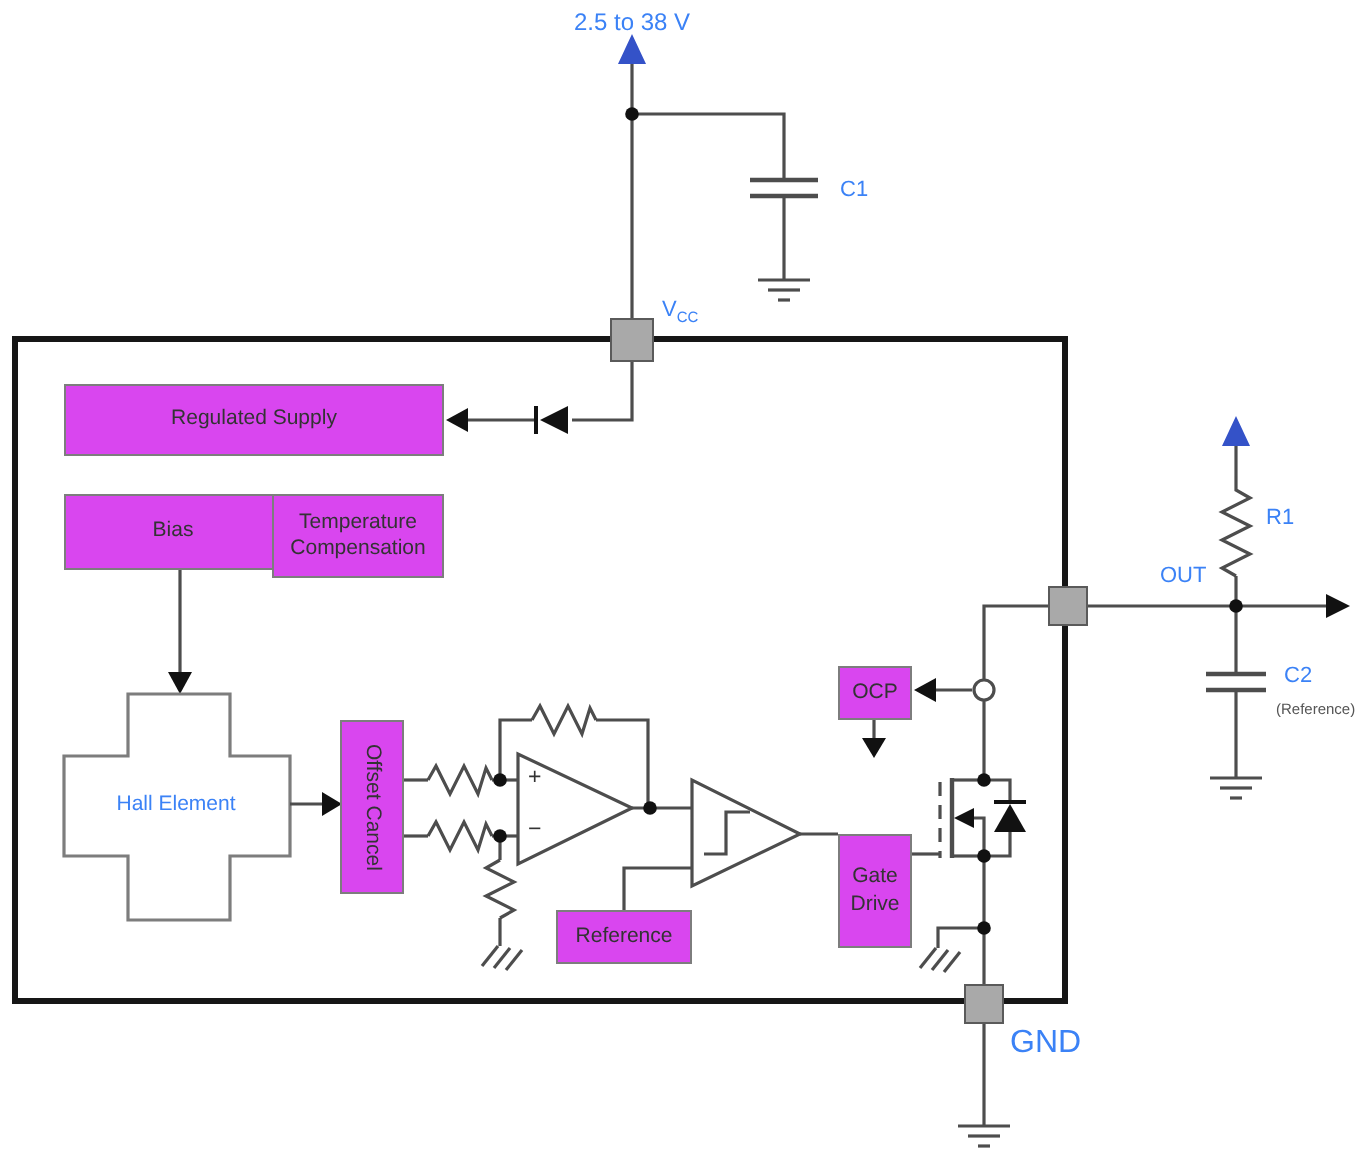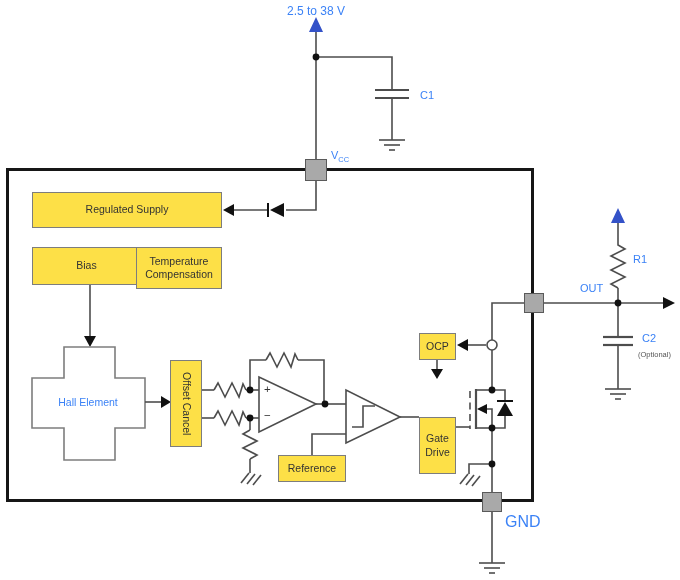--- a/index.html
+++ b/index.html
@@ -1,19 +1,19 @@
 <!DOCTYPE html>
 <html><head>
 <meta charset="utf-8">
 <style>
   html,body{margin:0;padding:0;background:#fff;}
   #stage{position:relative;width:680px;height:580px;background:#fff;
          font-family:"Liberation Sans",sans-serif;color:#333;overflow:hidden;}
   #wires{position:absolute;left:0;top:0;z-index:1;}
-  .block{position:absolute;z-index:2;background:#fde047;border:1.4px solid #7d7d7d;
+  .block{position:absolute;z-index:2;background:#d946ef;border:1.4px solid #7d7d7d;
          display:flex;align-items:center;justify-content:center;text-align:center;
          font-size:10.5px;line-height:1.25;color:#333;box-sizing:border-box;}
   .vtext{writing-mode:vertical-rl;}
   .pin{position:absolute;z-index:3;background:#a9a9a9;border:1.5px solid #5a5a5a;box-sizing:border-box;}
   .lbl{position:absolute;z-index:3;font-size:11px;color:#3b82f6;white-space:nowrap;}
   .lbl.small{font-size:7.5px;color:#555;}
   .lbl.center{text-align:center;}
   #ic-box{position:absolute;left:6px;top:168px;width:528px;height:334px;
           border:3px solid #161616;box-sizing:border-box;z-index:1;background:transparent;}
   .opsign{position:absolute;z-index:3;font-size:11.5px;color:#333;}
@@ -201,16 +201,16 @@
   <div class="pin" style="left:305px;top:159px;width:22px;height:22px;"></div>
   <div class="pin" style="left:524px;top:293px;width:20px;height:20px;"></div>
   <div class="pin" style="left:482px;top:492px;width:20px;height:20px;"></div>
 
   <div class="lbl center" style="left:266px;top:4px;width:100px;font-size:12px;">2.5 to 38 V</div>
   <div class="lbl" style="left:420px;top:89px;">C1</div>
   <div class="lbl" style="left:331px;top:149px;"><span>V</span><sub class="pinsub">CC</sub></div>
   <div class="lbl" style="left:552px;top:282px;margin-left:28px;">OUT</div>
   <div class="lbl" style="left:633px;top:253px;">R1</div>
   <div class="lbl" style="left:642px;top:332px;">C2</div>
-  <div class="lbl small" style="left:638px;top:350px;">(Optional)</div>
+  <div class="lbl small" style="left:638px;top:350px;">(Reference)</div>
   <div class="lbl" style="left:505px;top:513px;font-size:16px;">GND</div>
 
 </div>
 
 </body></html>

